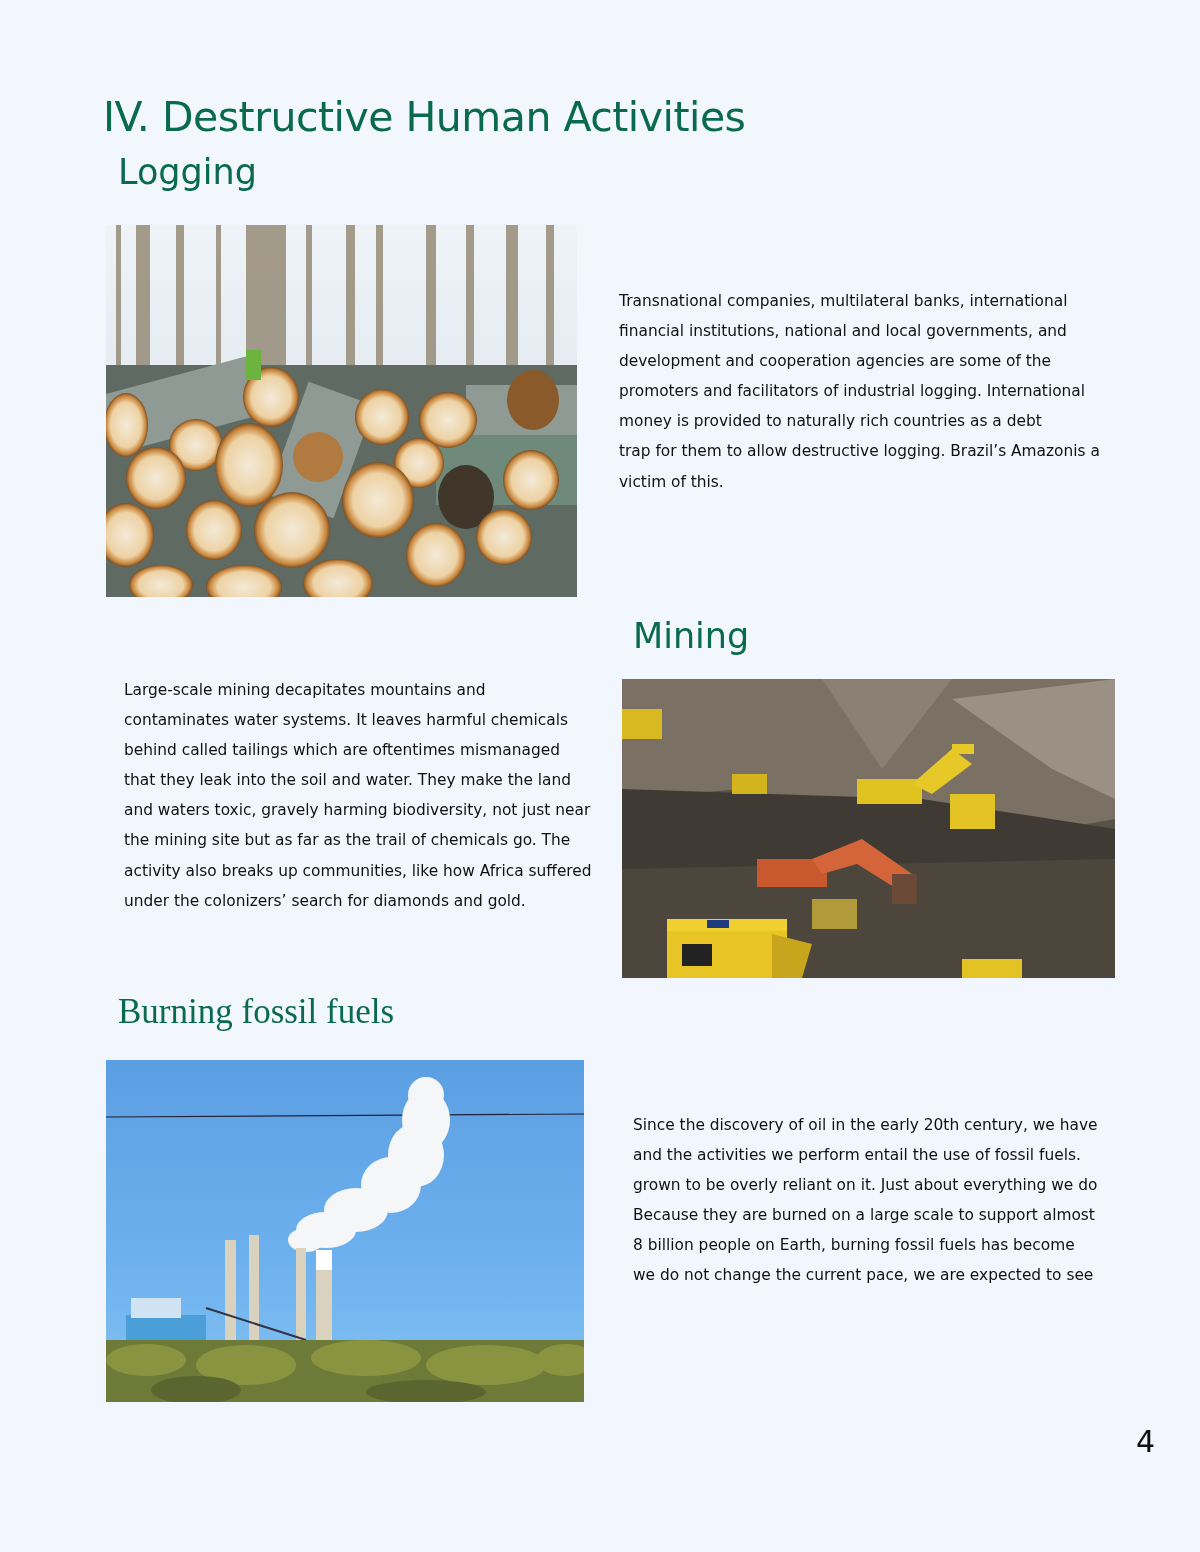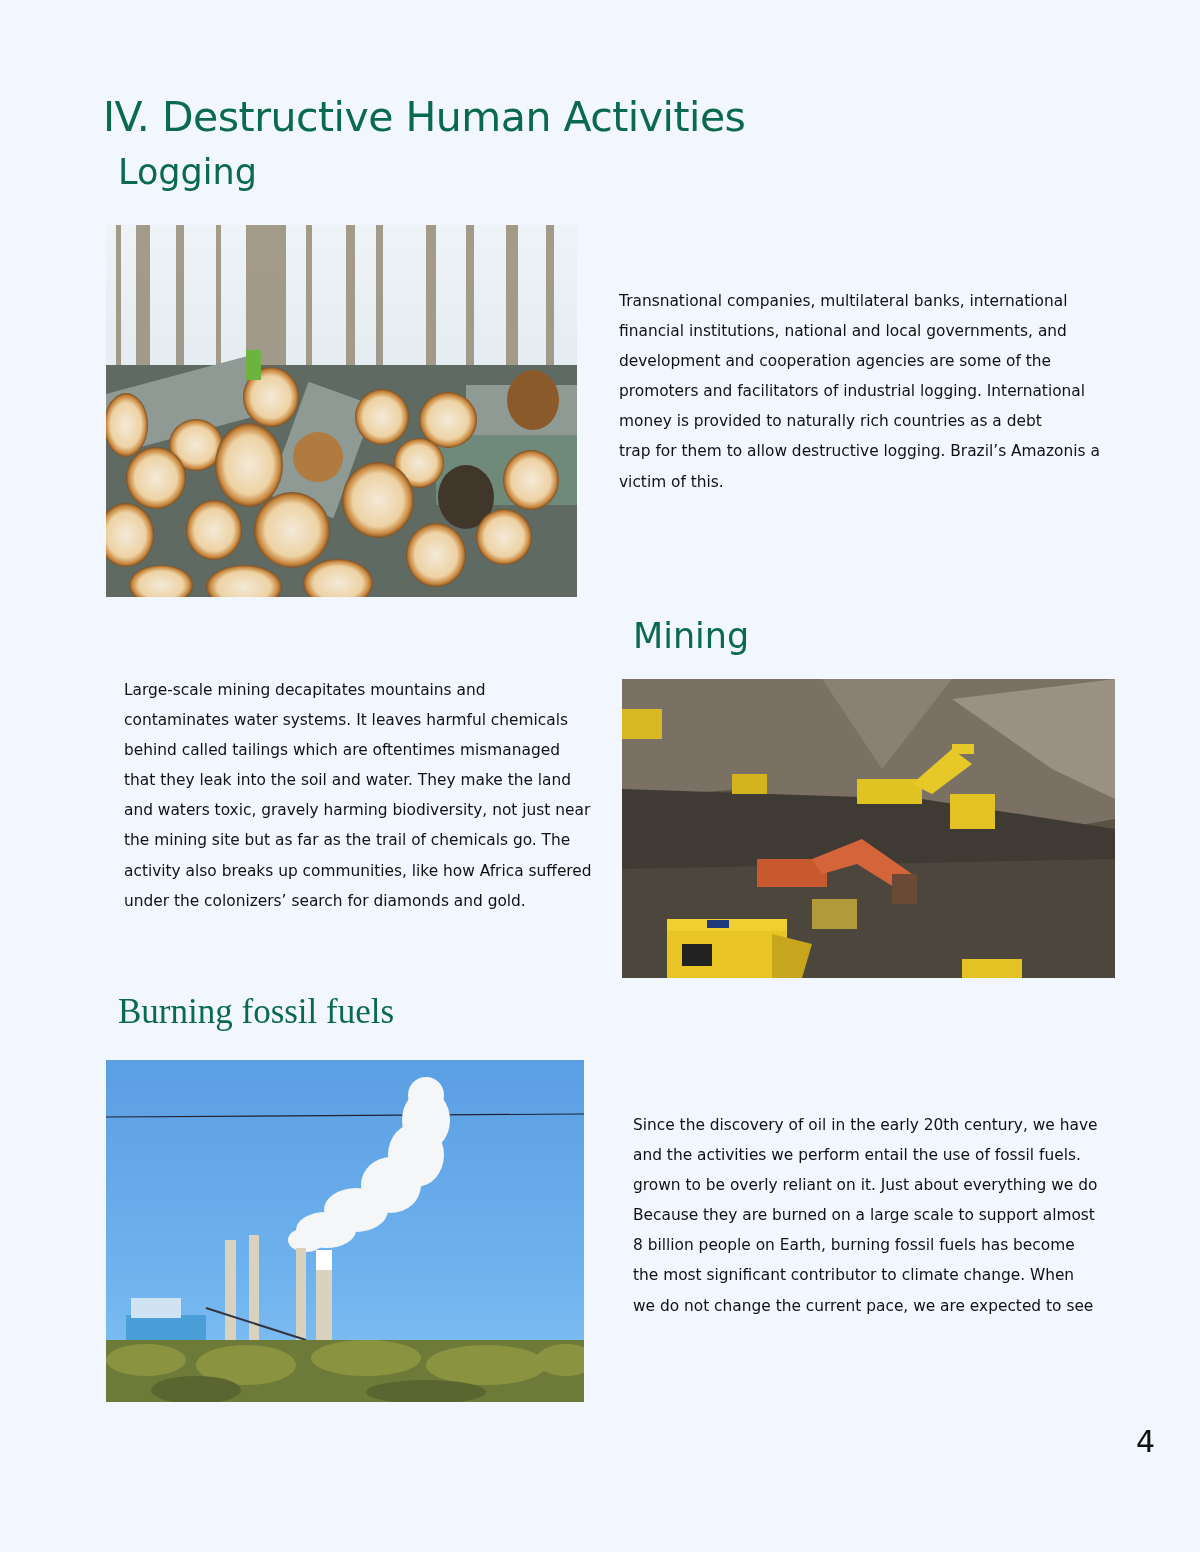--- a/index.html
+++ b/index.html
@@ -202,17 +202,16 @@
     </g>
   </svg>
 </div>
 
 <div class="abs body-text" style="left:633px; top:1110px;">
   <p>Since the discovery of oil in the early 20th century, we have</p>
   <p>and the activities we perform entail the use of fossil fuels.</p>
   <p>grown to be overly reliant on it. Just about everything we do</p>
   <p>Because they are burned on a large scale to support almost</p>
   <p>8 billion people on Earth, burning fossil fuels has become</p>
-  <p>the most significant contributor to climate change. When</p>
   <p>we do not change the current pace, we are expected to see</p>
 </div>
 
 <div class="abs page-number">4</div>
 
 </body></html>

